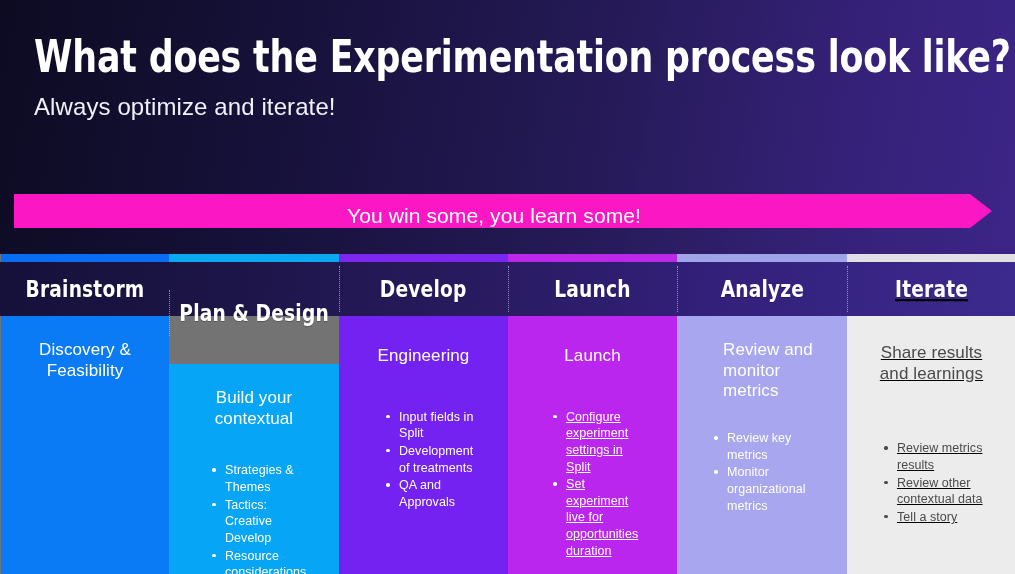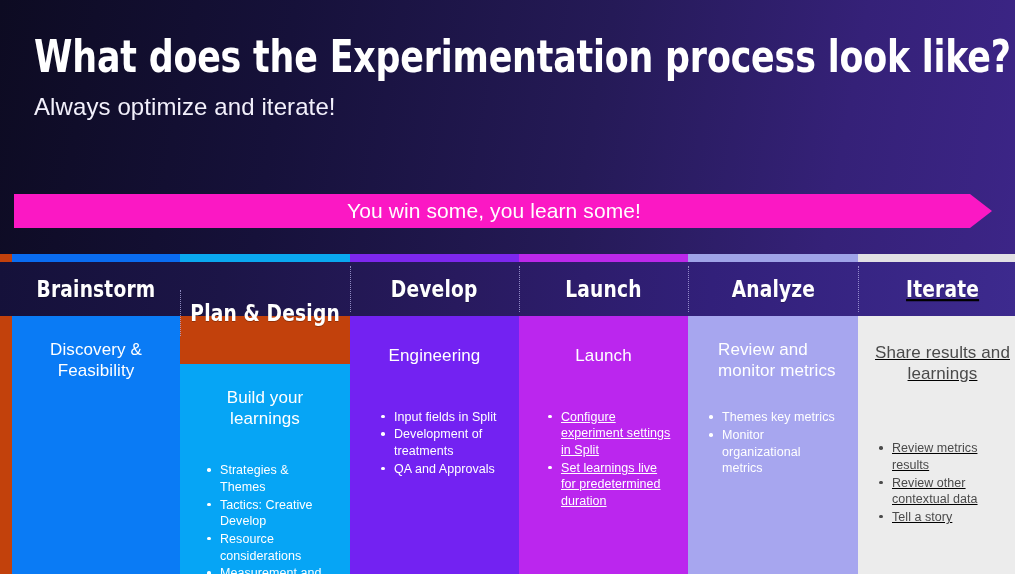--- a/index.html
+++ b/index.html
@@ -13,21 +13,21 @@
     overflow: hidden;
     font-family: "Liberation Sans", sans-serif;
     -webkit-font-smoothing: antialiased;
   }
 
   #slide {
     position: relative;
     width: 1015px;
     height: 574px;
     overflow: hidden;
-    background: #c2410c;
+    background: #737373;
   }
 
   
   .hero {
     position: absolute;
     left: 0; top: 0;
     width: 1015px;
     height: 254px;
     background: linear-gradient(100deg, #0d0b22 0%, #16113a 28%, #251a57 58%, #352178 82%, #3c2587 100%);
   }
@@ -63,36 +63,36 @@
   .banner {
     position: absolute;
     left: 14px;
     top: 194px;
     width: 978px;
     height: 34px;
     background: #fb18c4;
     -webkit-clip-path: polygon(0 0, calc(100% - 22px) 0, 100% 50%, calc(100% - 22px) 100%, 0 100%);
     clip-path: polygon(0 0, calc(100% - 22px) 0, 100% 50%, calc(100% - 22px) 100%, 0 100%);
     display: flex;
-    align-items: center;
+    align-items: flex-end;
     justify-content: center;
   }
   .banner-text {
     color: #ffffff;
     font-size: 21px;
     font-weight: 400;
     letter-spacing: 0.1px;
     padding-right: 18px;
     white-space: nowrap;
   }
 
   
   .columns {
     position: absolute;
-    left: 12px;
+    left: 1px;
     top: 254px;
     width: 837px;
     height: 320px;
     display: flex;
     border-radius: 31px;
   }
   .col {
     position: relative;
     display: flex;
     flex-direction: column;
@@ -140,21 +140,21 @@
     position: absolute;
     left: 0;
     top: 4px;
     bottom: 4px;
     width: 1px;
     border-left: 1px dotted rgba(180,175,230,0.75);
   }
 
   .col-body {
     flex: 1 1 auto;
-    padding: 0 14px;
+    padding: 0 30px;
     position: relative;
     overflow: hidden;
   }
 
   .col-heading {
     margin: 0;
     padding-top: 22px;
     text-align: center;
     font-size: 17px;
     font-weight: 400;
@@ -231,21 +231,21 @@
         <div class="col-body" style="background: rgb(10, 123, 245); color: rgb(255, 255, 255);">
           <div class="col-heading">Discovery &amp; Feasibility</div>
         </div>
       </div>
       <div class="col c2" style="width: 170px; flex: 0 0 170px; gap: 24px;">
         <div class="col-strip" style="background: rgb(10, 168, 240);"></div>
         <div class="col-head divided">
           <span class="col-head-label">Plan &amp; Design</span>
         </div>
         <div class="col-body" style="background: rgb(6, 165, 245); color: rgb(255, 255, 255);">
-          <div class="col-heading">Build your learnings</div>
+          <div class="col-heading">Build your contextual</div>
           <ul class="col-list">
             <li>Strategies &amp; Themes</li>
             <li>Tactics: Creative Develop</li>
             <li>Resource considerations</li>
             <li>Measurement and Metrics</li>
           </ul>
         </div>
       </div>
       <div class="col c3" style="width: 169px; flex: 0 0 169px;">
         <div class="col-strip" style="background: rgb(125, 39, 238);"></div>
@@ -263,33 +263,33 @@
       </div>
       <div class="col c4" style="width: 169px; flex: 0 0 169px;">
         <div class="col-strip" style="background: rgb(188, 40, 234);"></div>
         <div class="col-head divided">
           <span class="col-head-label">Launch</span>
         </div>
         <div class="col-body" style="background: rgb(187, 38, 238); color: rgb(255, 255, 255);">
           <div class="col-heading">Launch</div>
           <ul class="col-list">
             <li>Configure experiment settings in Split</li>
-            <li>Set learnings live for predetermined duration</li>
+            <li>Set experiment live for opportunities duration</li>
           </ul>
         </div>
       </div>
       <div class="col c5" style="width: 170px; flex: 0 0 170px;">
         <div class="col-strip" style="background: rgb(159, 163, 232);"></div>
         <div class="col-head divided">
           <span class="col-head-label">Analyze</span>
         </div>
         <div class="col-body" style="background: rgb(167, 166, 239); color: rgb(255, 255, 255);">
           <div class="col-heading">Review and monitor metrics</div>
           <ul class="col-list">
-            <li>Themes key metrics</li>
+            <li>Review key metrics</li>
             <li>Monitor organizational metrics</li>
           </ul>
         </div>
       </div>
       <div class="col c6" style="width: 169px; flex: 0 0 169px; text-decoration: underline;">
         <div class="col-strip" style="background: rgb(226, 224, 228);"></div>
         <div class="col-head divided">
           <span class="col-head-label">Iterate</span>
         </div>
         <div class="col-body" style="background: rgb(236, 236, 236); color: rgb(74, 74, 74);">

